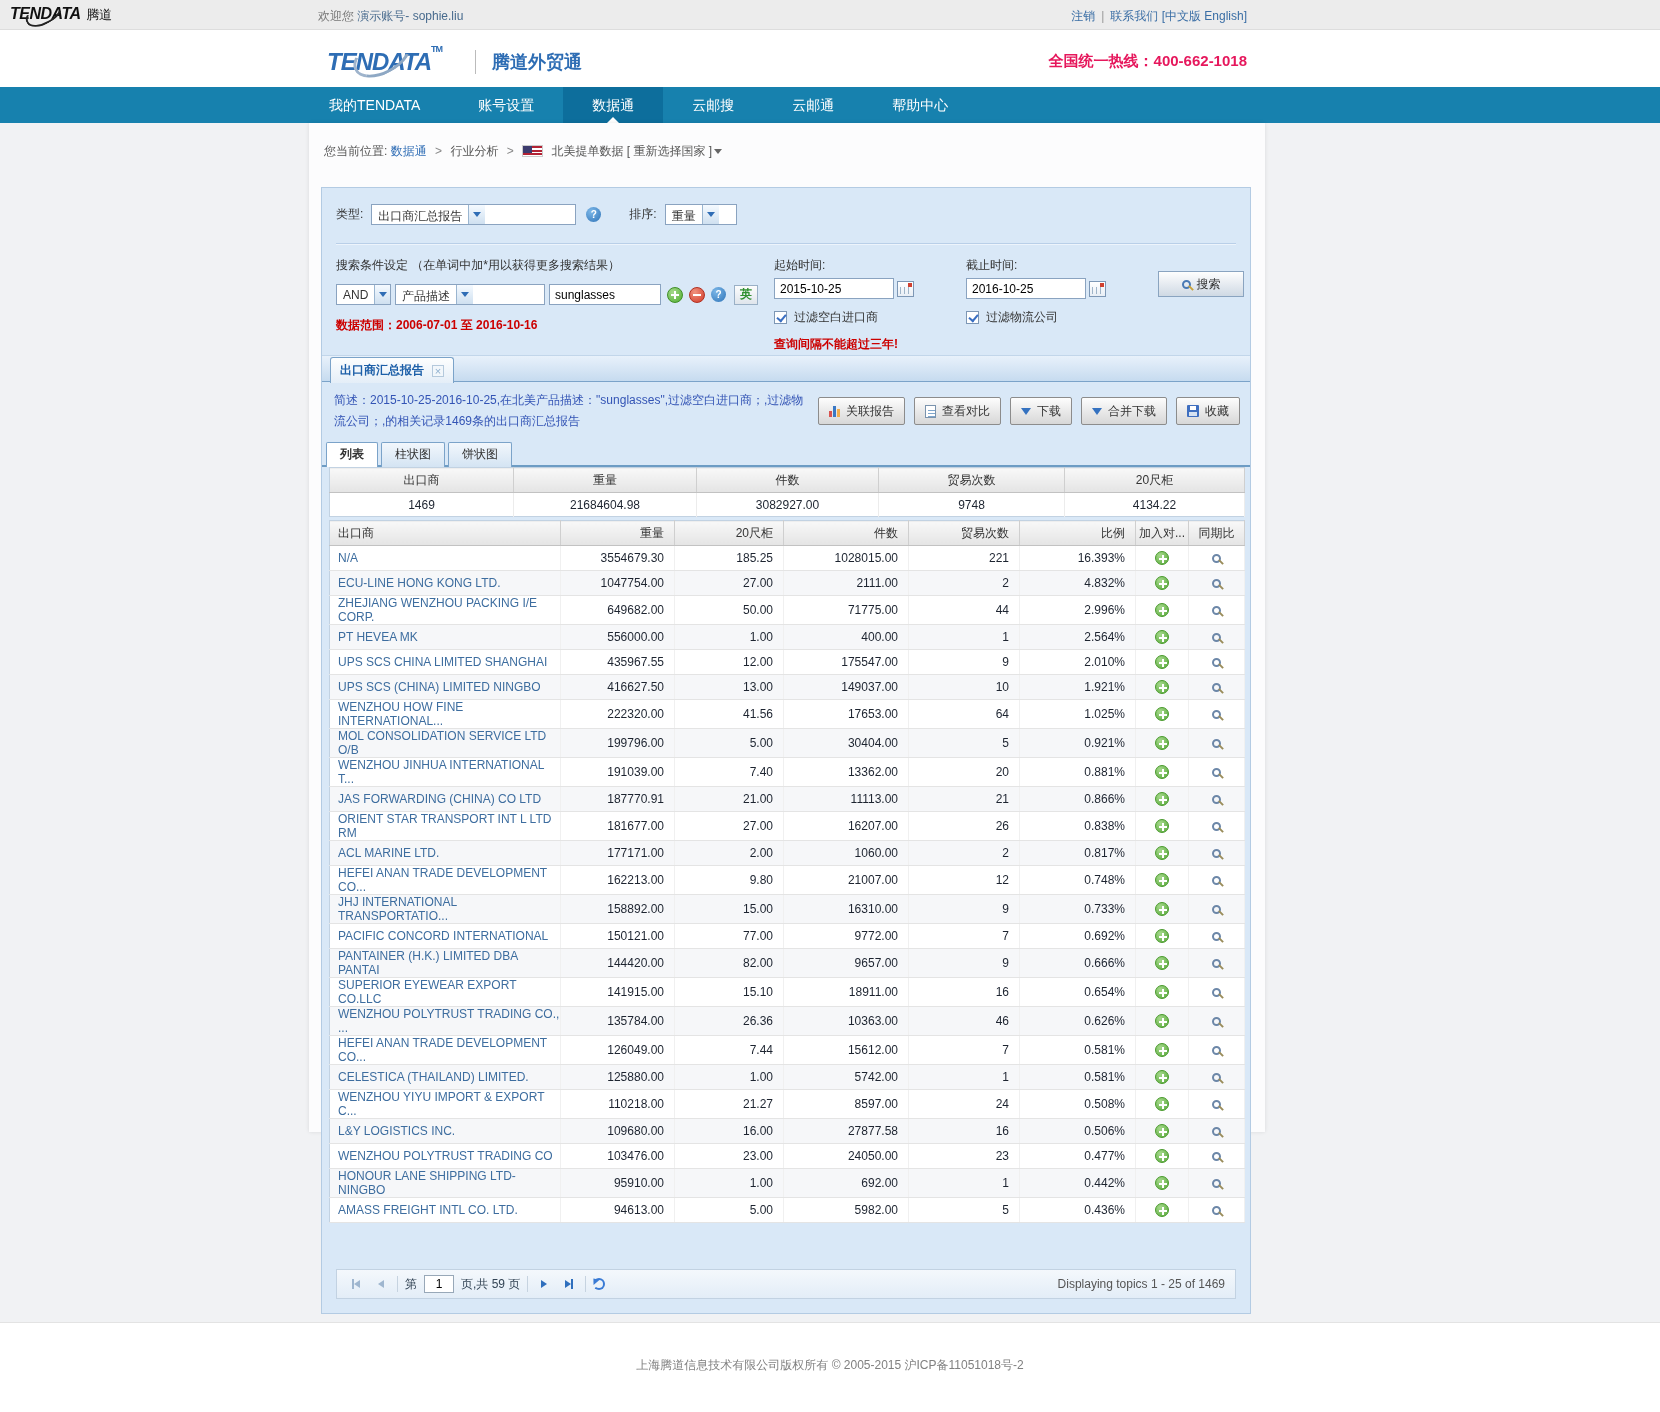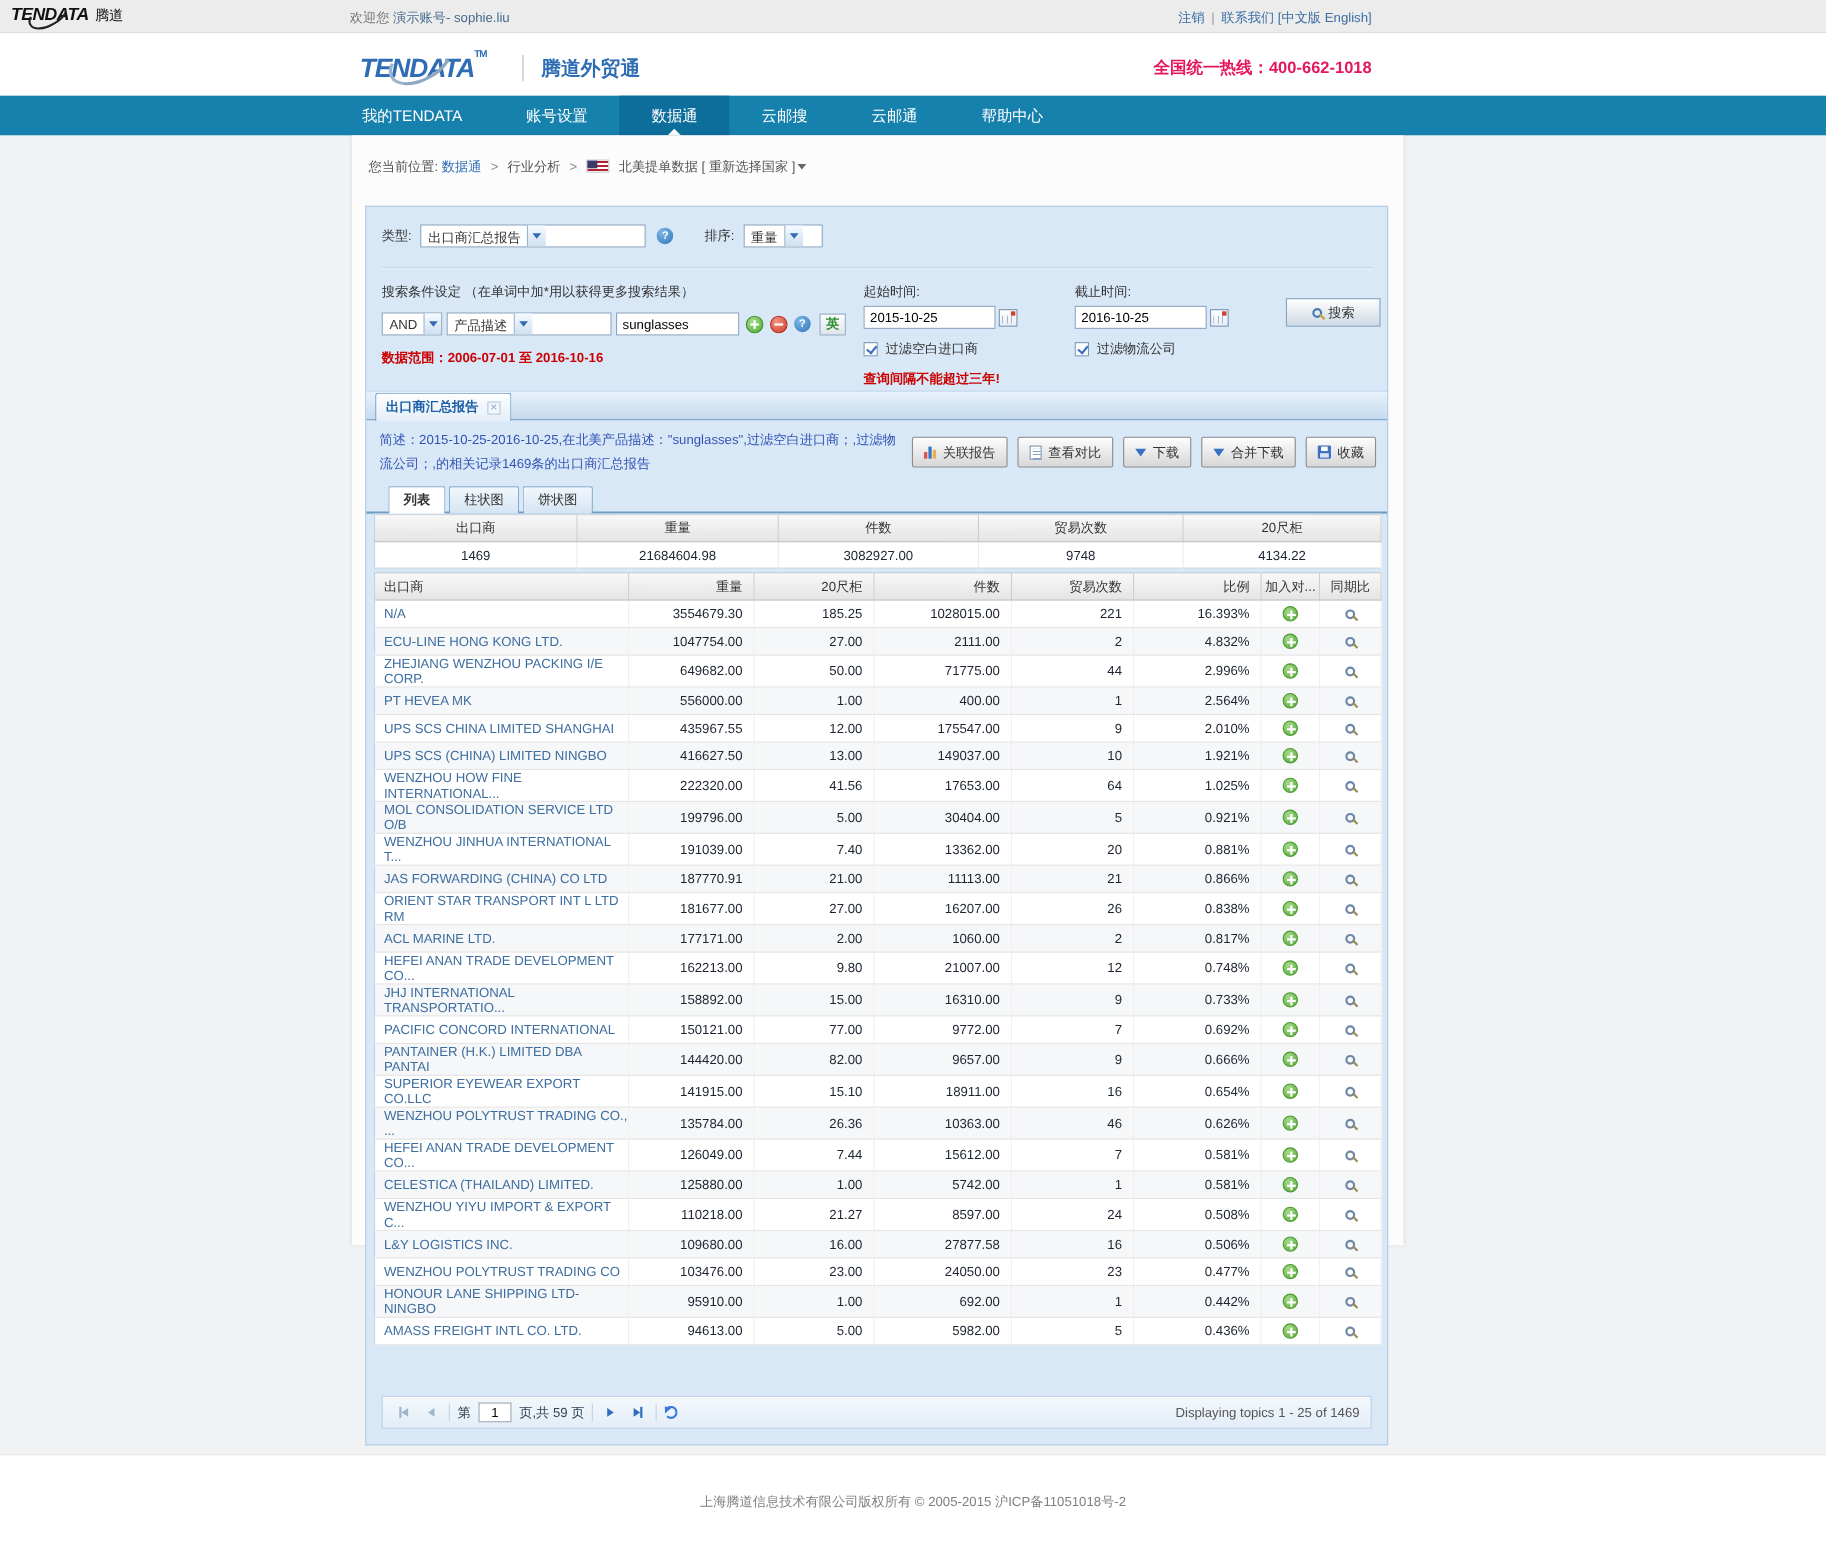--- a/index.html
+++ b/index.html
@@ -27,21 +27,21 @@
 
   
   .nav { position:absolute; top:87px; left:0; width:1660px; height:36px; background:#1781ae; }
   .nav ul { list-style:none; display:flex; padding-left:300px; }
   .nav li { position:relative; line-height:36px; padding:0 29px; color:#fff; font-size:14px; cursor:pointer; }
   .nav li.active { background:#0d6e9c; }
   .nav li.active::after { content:""; position:absolute; bottom:0; left:50%; margin-left:-6px; width:0; height:0;
       border-left:6px solid transparent; border-right:6px solid transparent; border-bottom:6px solid #fff; }
 
   
-  .container { position:absolute; top:123px; left:320px; width:956px; height:1009px; background:#fcfcfd; box-shadow:0 0 4px rgba(0,0,0,.10); }
+  .container { position:absolute; top:123px; left:309px; width:956px; height:1009px; background:#fcfcfd; box-shadow:0 0 4px rgba(0,0,0,.10); }
   .breadcrumb { padding:20px 0 0 15px; font-size:12px; color:#555; height:38px; }
   .breadcrumb a { color:#2f6db5; cursor:pointer; }
   .breadcrumb .sep { margin:0 5px; color:#888; }
   .flag { display:inline-block; width:21px; height:12px; position:relative; vertical-align:-2px; margin-right:5px;
       background:repeating-linear-gradient(180deg,#b22234 0 1.85px,#fff 1.85px 3.7px); border:1px solid #ccc; }
   .flag::before { content:""; position:absolute; left:0; top:0; width:9px; height:6.5px; background:#3c3b6e; }
   .reselect { cursor:pointer; }
   .caret-down { display:inline-block; width:0; height:0; border-left:4px solid transparent; border-right:4px solid transparent; border-top:5px solid #666; vertical-align:1px; margin:0 2px; }
 
   
@@ -105,21 +105,21 @@
   .ic-chart { display:inline-flex; align-items:flex-end; gap:1px; height:12px; }
   .ic-chart i { display:block; width:3px; } .ic-chart i:nth-child(1){height:6px;background:#d9534f;} .ic-chart i:nth-child(2){height:11px;background:#3a78c4;} .ic-chart i:nth-child(3){height:8px;background:#f0ad4e;}
   .ic-doc { display:inline-block; width:11px; height:13px; background:#fff; border:1px solid #7a93ad;
       background-image:repeating-linear-gradient(180deg,transparent 0 2px,#7fa6cc 2px 3px); background-size:7px 100%; background-position:2px 2px; background-repeat:no-repeat; }
   .ic-down { display:inline-block; width:0; height:0; border-left:5px solid transparent; border-right:5px solid transparent; border-top:7px solid #3572c0; }
   .ic-save { display:inline-block; width:12px; height:12px; background:#3f6fc0; border-radius:1px; position:relative; }
   .ic-save::before { content:""; position:absolute; top:1px; left:3px; width:6px; height:4px; background:#fff; }
   .ic-save::after { content:""; position:absolute; bottom:1px; left:2px; width:8px; height:4px; background:#d7e3f2; }
 
   
-  .view-tabs { display:flex; gap:3px; padding-left:20px; height:25px; border-bottom:2px solid #6d9cc4; margin-top:2px; }
+  .view-tabs { display:flex; gap:3px; padding-left:4px; height:25px; border-bottom:2px solid #6d9cc4; margin-top:2px; }
   .v-tab { height:25px; line-height:23px; padding:0 13px; border:1px solid #7ba3c9; border-bottom:none; border-radius:2px 2px 0 0;
       background:linear-gradient(#f2f7fc,#d4e4f3); font-size:12px; color:#333; cursor:pointer; }
   .v-tab.active { background:#fff; font-weight:bold; }
 
   
   .tables-wrap { margin:0 7px; }
   table { border-collapse:collapse; width:916px; background:#fff; font-size:12px; }
   .totals-table { border:1px solid #c2d2e2; }
   th { height:25px; background:linear-gradient(#f8f8f8,#e4e4e4); border-right:1px solid #cfcfcf; border-bottom:1px solid #c2c2c2; font-weight:normal; color:#333; }
   .totals-table td { height:24px; text-align:center; color:#1d2430; border-right:1px solid #ececec; }

